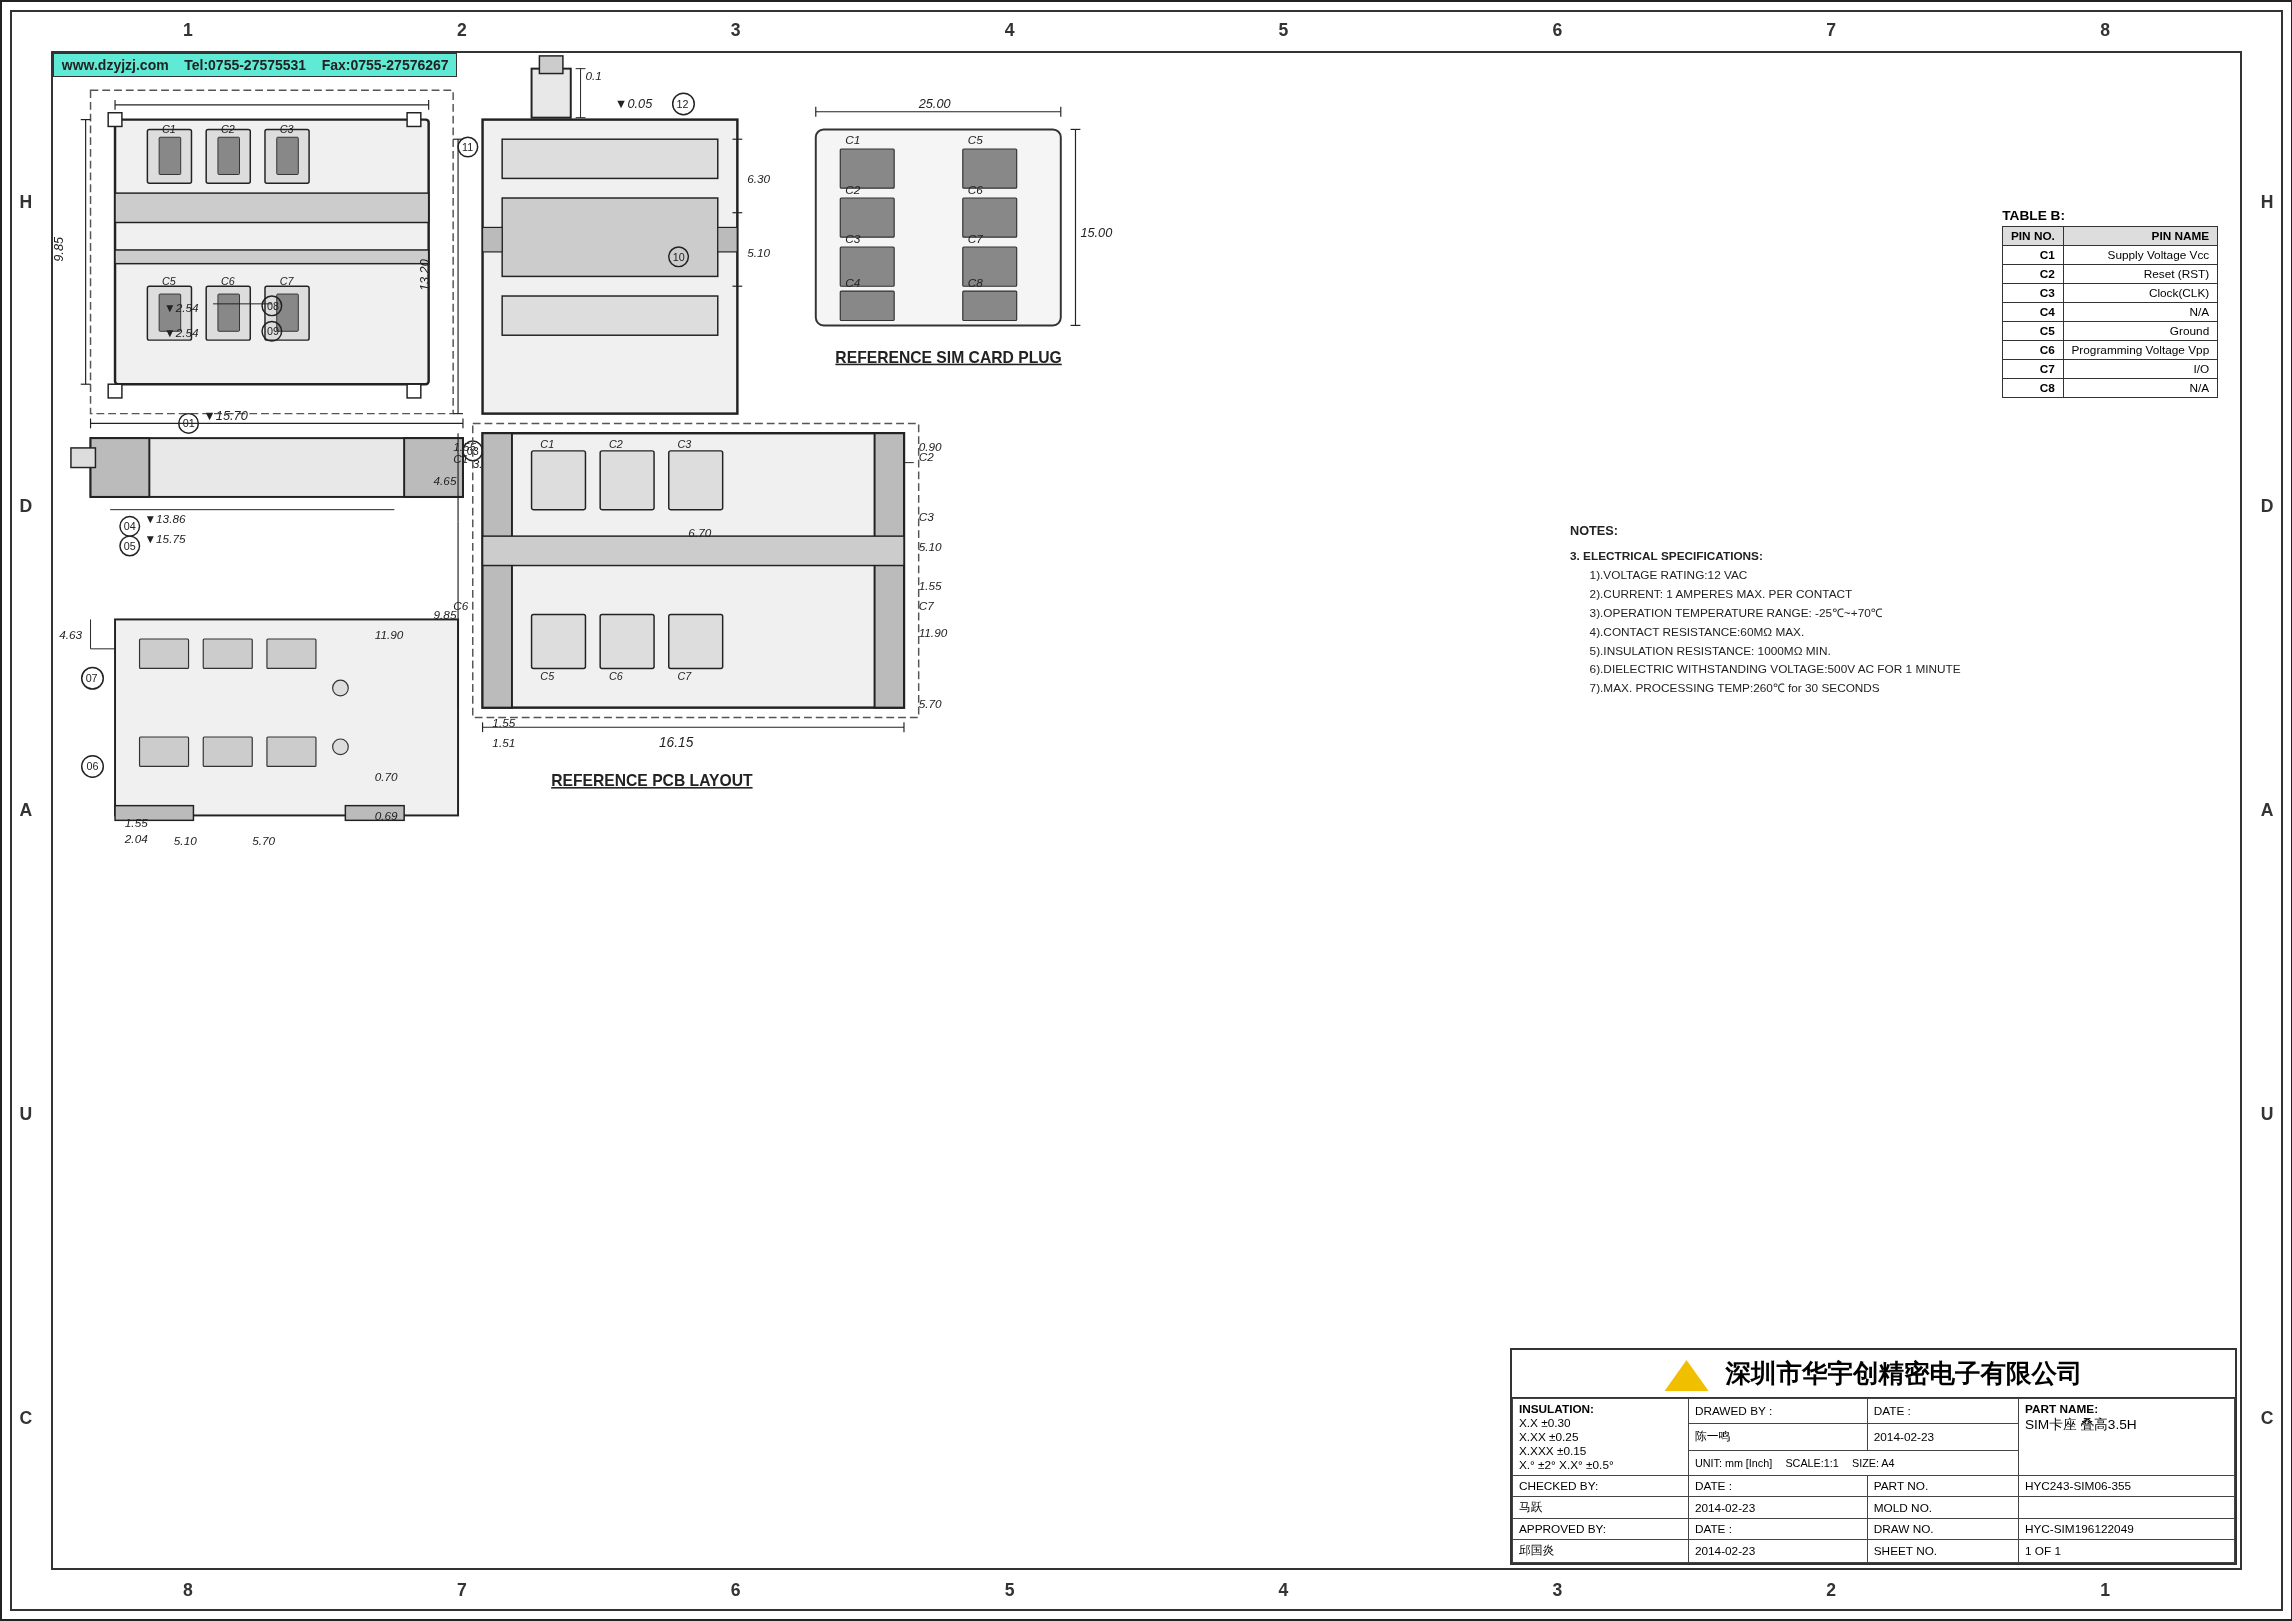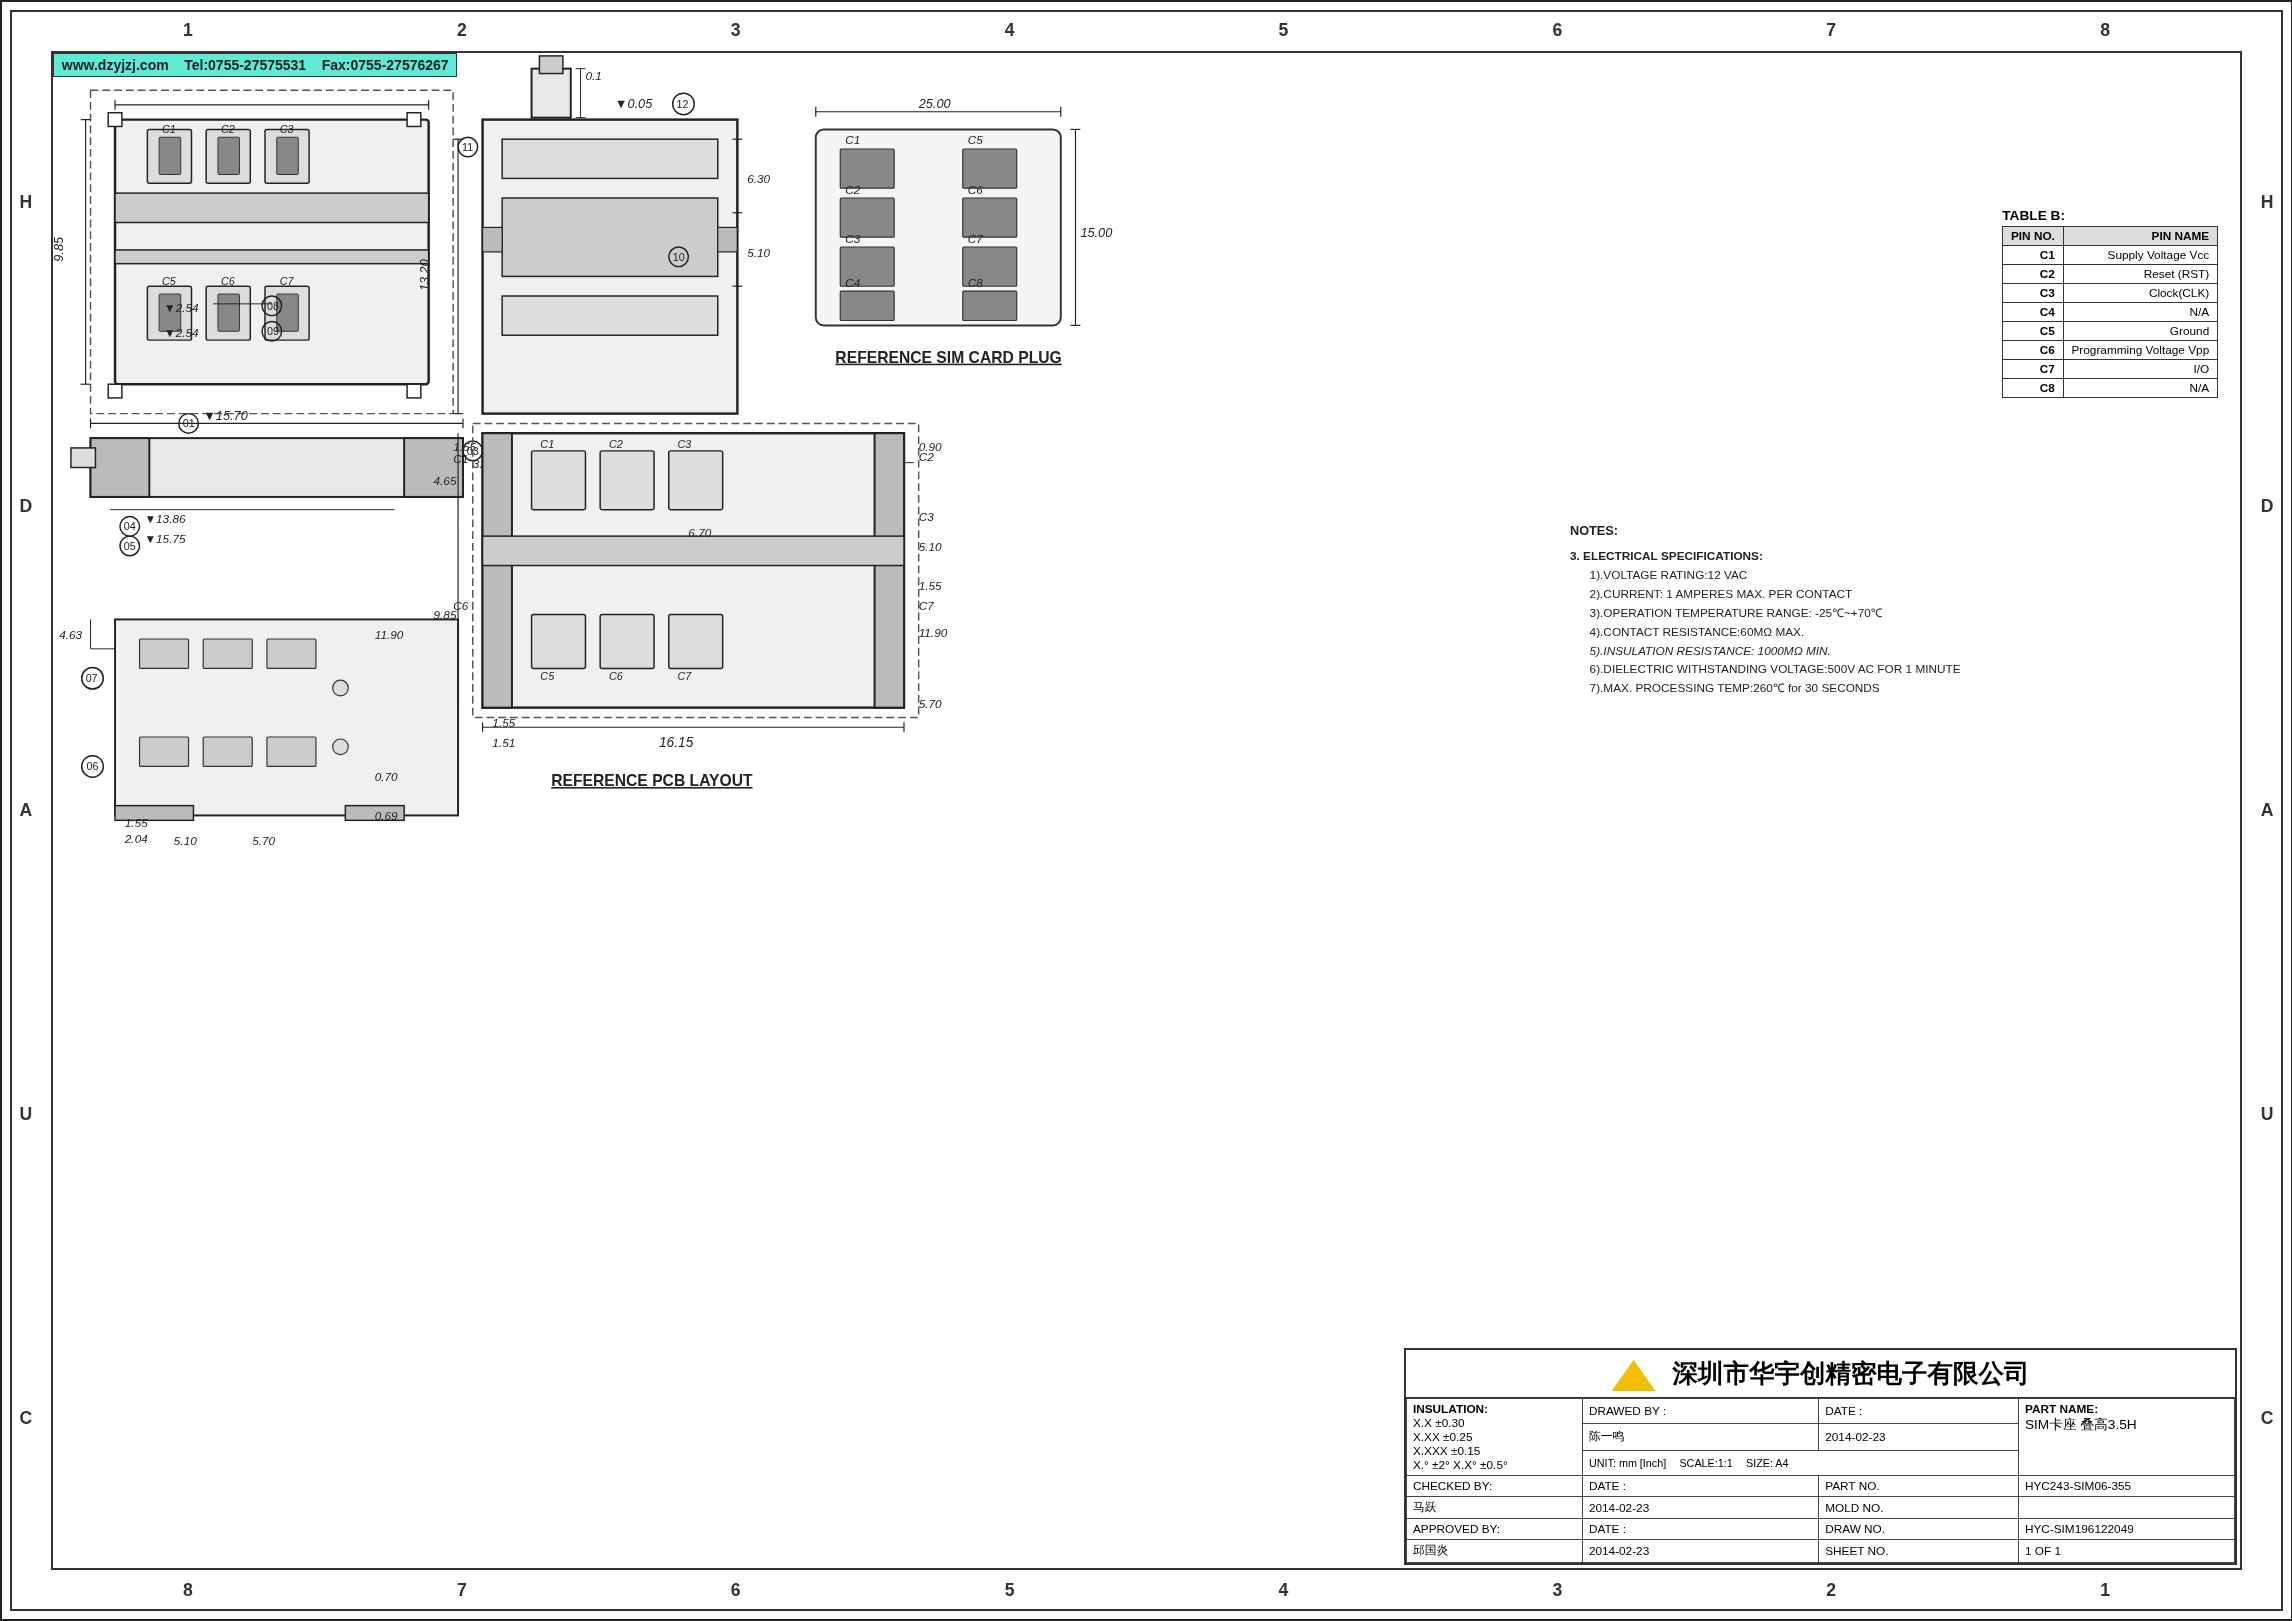--- a/index.html
+++ b/index.html
@@ -109,21 +109,21 @@
     .notes-section .notes-title {
       font-weight: bold;
       font-size: 12.7px;
     }
 
     
     .title-block {
       position: absolute;
       bottom: 54px;
       right: 54px;
-      width: 833px;
+      width: 727px;
       border: 2px solid #333;
       font-size: 11.8px;
     }
     .title-block table {
       width: 100%;
       border-collapse: collapse;
     }
     .title-block td, .title-block th {
       border: 1px solid #444;
       padding: 2.9px 5.9px;
@@ -501,21 +501,21 @@
 
   <div class="notes-section">
     <div class="notes-title">NOTES:</div>
     <div id="notes-content" style="margin-top:5.9px;">
         <div style="margin-bottom: 5.9px;">
           <div style="font-weight: bold;">3. ELECTRICAL SPECIFICATIONS:</div>
           <div style="padding-left: 19.6px;">   1).VOLTAGE RATING:12 VAC</div>
           <div style="padding-left: 19.6px;">   2).CURRENT: 1 AMPERES MAX. PER CONTACT</div>
           <div style="padding-left: 19.6px;">   3).OPERATION TEMPERATURE RANGE: -25℃~+70℃</div>
           <div style="padding-left: 19.6px;">   4).CONTACT RESISTANCE:60MΩ MAX.</div>
-          <div style="padding-left: 19.6px; font-style: italic;">   5).INSULATION RESISTANCE: 1000MΩ MIN.</div>
+          <div style="padding-left: 19.6px;">   5).INSULATION RESISTANCE: 1000MΩ MIN.</div>
           <div style="padding-left: 19.6px;">   6).DIELECTRIC WITHSTANDING VOLTAGE:500V AC FOR 1 MINUTE</div>
           <div style="padding-left: 19.6px;">   7).MAX. PROCESSING TEMP:260℃ for 30 SECONDS</div>
         </div>
       </div>
   </div>
 
   <div class="title-block">
     <div class="company-name-zh">
       <span style="display:inline-block;width:44px;height:31px;background:#f0c000;clip-path:polygon(50% 0%, 100% 100%, 0% 100%);margin-right:9.8px;vertical-align:middle;"></span>
       <span>深圳市华宇创精密电子有限公司</span>

